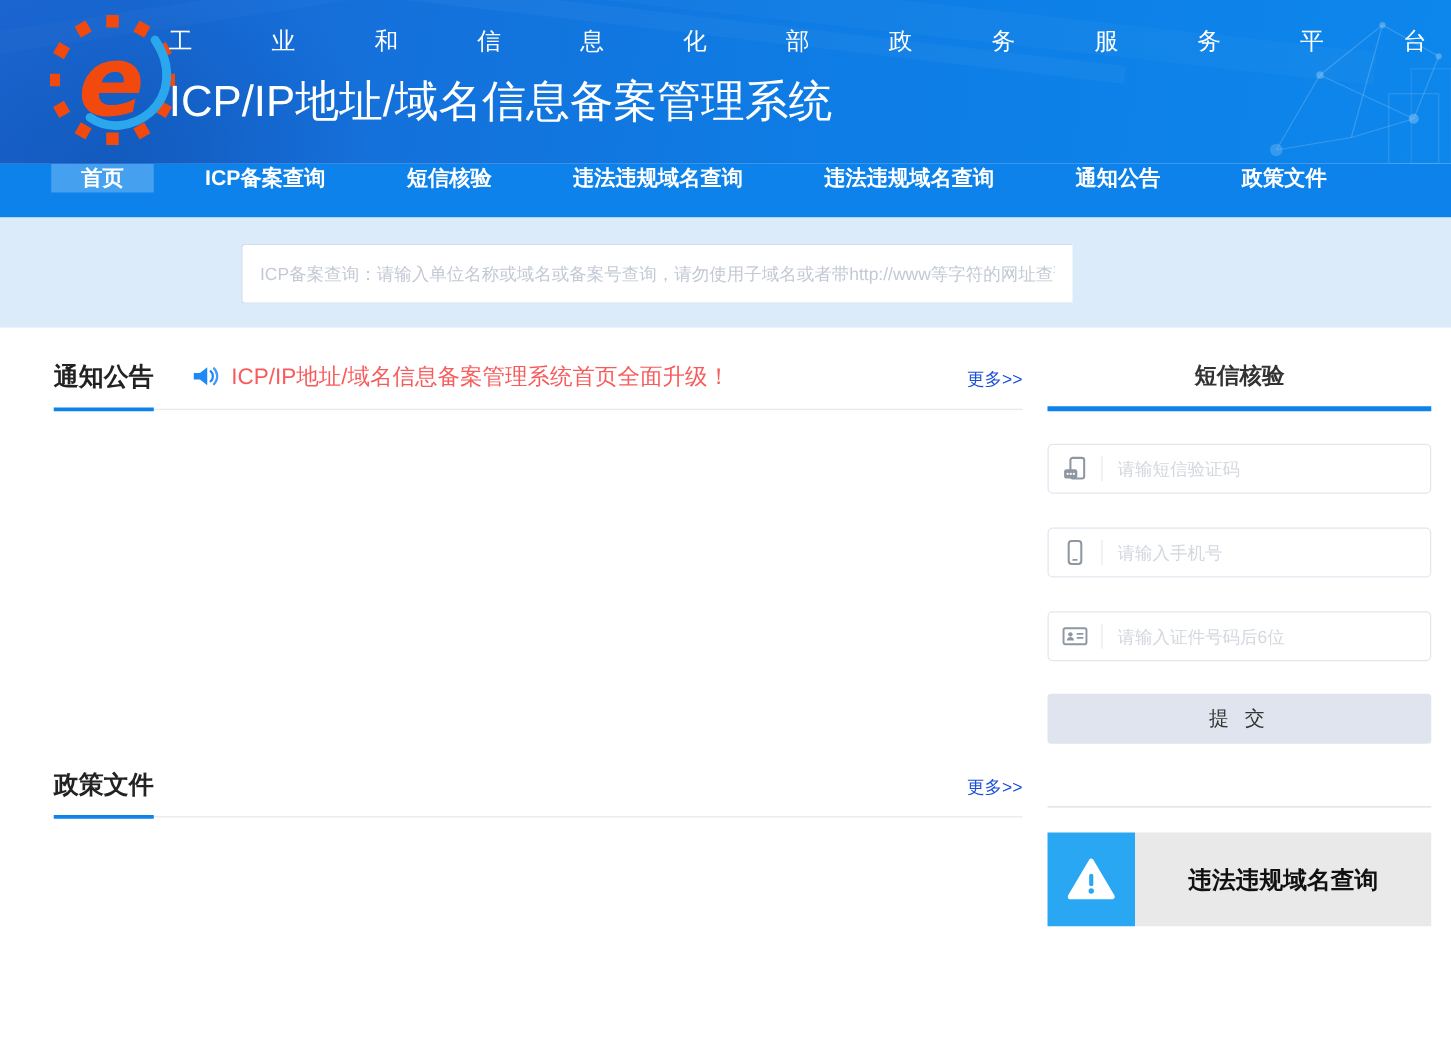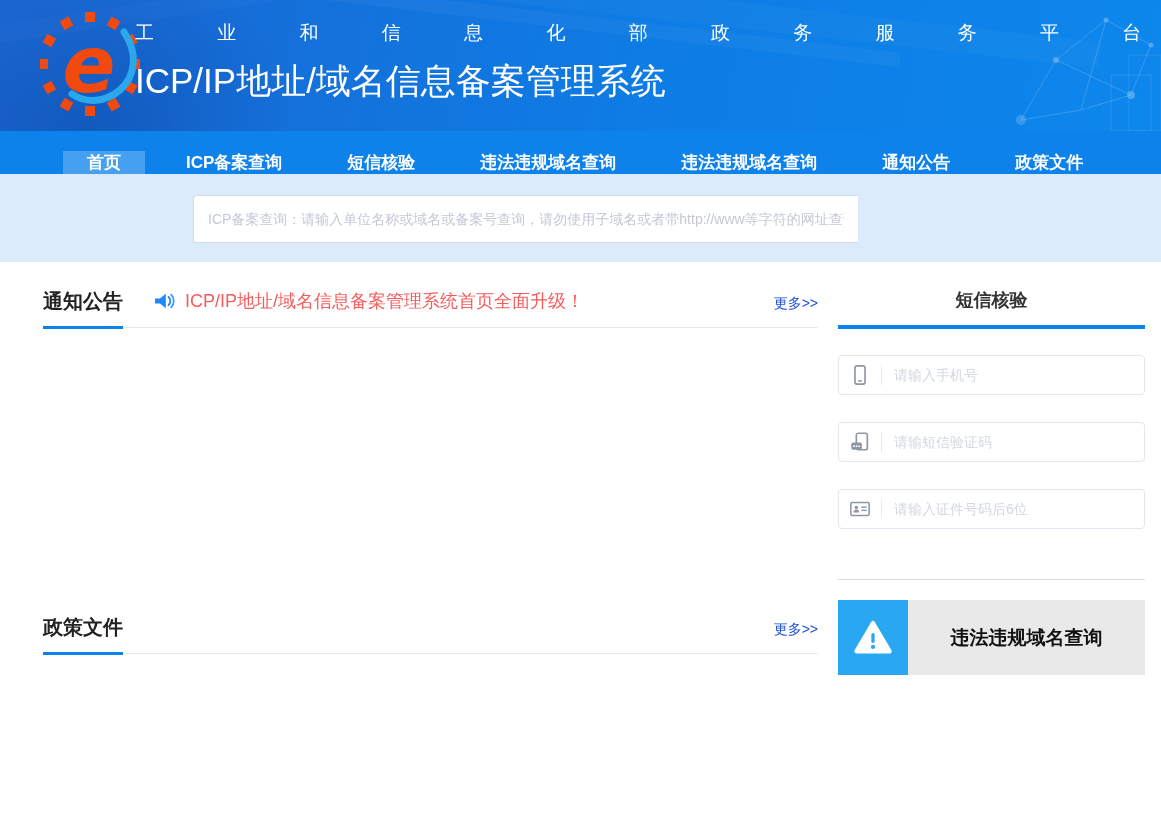--- a/index.html
+++ b/index.html
@@ -11,21 +11,21 @@
   header::before { content:""; position:absolute; left:-120px; bottom:-160px; width:420px; height:320px;
     background:radial-gradient(ellipse at center, rgba(10,70,160,.45) 0%, rgba(10,70,160,0) 70%); transform:rotate(-15deg); }
   .hdr-streaks { position:absolute; left:0; top:0; width:100%; height:100%; opacity:.35; pointer-events:none; }
   .hdr-deco { position:absolute; right:0; top:0; height:131px; width:260px; opacity:.5; pointer-events:none; }
   .logo { position:absolute; left:40px; top:6px; }
   .titles { position:absolute; left:135px; top:20px; color:#fff; }
   .platform-title { font-size:19px; letter-spacing:29px; white-space:nowrap; }
   .system-title { margin-top:12px; font-size:35px; font-weight:500; white-space:nowrap; }
 
   
-  nav { height:43px; background:#0d82ea; display:flex; align-items:flex-end; padding-left:63px; }
+  nav { height:43px; background:#0d82ea; display:flex; align-items:flex-start; padding-left:41px; }
   .nav-item { display:flex; align-items:center; padding:0 24px; margin-right:17px; color:#fff; font-size:17px; font-weight:bold; cursor:pointer; text-decoration:none; white-space:nowrap; }
   .nav-item.active { background:#45a0f0; }
 
   
   .search-band { height:88px; background:#dcebfa; position:relative; }
   .search-wrap { position:absolute; left:193px; top:21px; display:flex; }
   .search-input { width:665px; height:48px; border:1px solid #cfdcec; border-right:none; border-radius:3px 0 0 3px; padding:0 14px; font-size:14px; color:#333; outline:none; background:#fff; }
   .search-input::placeholder { color:#c3c9d4; }
   .search-btn { width:130px; height:48px; background:#0d82ea; color:#fff; border:none; border-radius:0 4px 4px 0; font-size:19px; cursor:pointer; display:flex; align-items:center; justify-content:center; gap:8px; font-family:inherit; }
 
@@ -157,56 +157,57 @@
 
     <aside class="right-col">
 
       <div class="tabs">
         <div class="tab active">短信核验</div>
       </div>
 
       <div class="field">
         <span class="ficon">
           <svg width="22" height="22" viewBox="0 0 24 24">
-            <rect x="6.5" y="2" width="11" height="20" rx="2.5" fill="none" stroke="#8f97a3" stroke-width="1.8"></rect>
-            <line x1="10.5" y1="18.5" x2="13.5" y2="18.5" stroke="#8f97a3" stroke-width="1.6" stroke-linecap="round"></line>
-          </svg>
-        </span>
-        <span class="fdivider"></span>
-        <input type="text" placeholder="请输入手机号" style="">
-      </div>
-
-      <div class="field">
-        <span class="ficon">
-          <svg width="22" height="22" viewBox="0 0 24 24">
             <rect x="8" y="2.5" width="12" height="18" rx="2" fill="none" stroke="#8f97a3" stroke-width="1.8"></rect>
             <rect x="2.5" y="12.5" width="11.5" height="8" rx="2" fill="#8f97a3"></rect>
             <circle cx="5.6" cy="16.5" r="1" fill="#fff"></circle>
               <circle cx="8.3" cy="16.5" r="1" fill="#fff"></circle>
               <circle cx="11" cy="16.5" r="1" fill="#fff"></circle>
           </svg>
         </span>
         <span class="fdivider"></span>
         <input type="text" placeholder="请输短信验证码" style="">
+      </div>
+
+      <div class="field">
+        <span class="ficon">
+          <svg width="22" height="22" viewBox="0 0 24 24">
+            <rect x="6.5" y="2" width="11" height="20" rx="2.5" fill="none" stroke="#8f97a3" stroke-width="1.8"></rect>
+            <line x1="10.5" y1="18.5" x2="13.5" y2="18.5" stroke="#8f97a3" stroke-width="1.6" stroke-linecap="round"></line>
+          </svg>
+        </span>
+        <span class="fdivider"></span>
+        <input type="text" placeholder="请输入手机号" style="">
       </div>
 
       <div class="field">
         <span class="ficon">
           <svg width="22" height="22" viewBox="0 0 24 24">
             <rect x="2" y="5" width="20" height="14" rx="1.5" fill="none" stroke="#8f97a3" stroke-width="1.7"></rect>
             <circle cx="8" cy="10.3" r="1.9" fill="#8f97a3"></circle>
             <path d="M4.8 15.8 c0-2 1.5-3.2 3.2-3.2 s3.2 1.2 3.2 3.2 Z" fill="#8f97a3"></path>
             <line x1="13.5" y1="10" x2="19.3" y2="10" stroke="#8f97a3" stroke-width="1.5"></line>
             <line x1="13.5" y1="13.5" x2="19.3" y2="13.5" stroke="#8f97a3" stroke-width="1.5"></line>
           </svg>
         </span>
         <span class="fdivider"></span>
         <input type="text" placeholder="请输入证件号码后6位" style="">
       </div>
 
+      <button class="submit-btn">提 交</button>
 
       <div class="right-divider"></div>
 
 
       <a class="quick-link">
         <span class="qicon warn">
           <svg width="42" height="40" viewBox="0 0 24 24">
             <path d="M12 3 L22 20 H2 Z" fill="#fff" stroke="#fff" stroke-width="2.5" stroke-linejoin="round"></path>
             <rect x="11" y="9" width="2" height="6" rx="1" fill="#2aa7f3"></rect>
             <circle cx="12" cy="17.3" r="1.3" fill="#2aa7f3"></circle>

